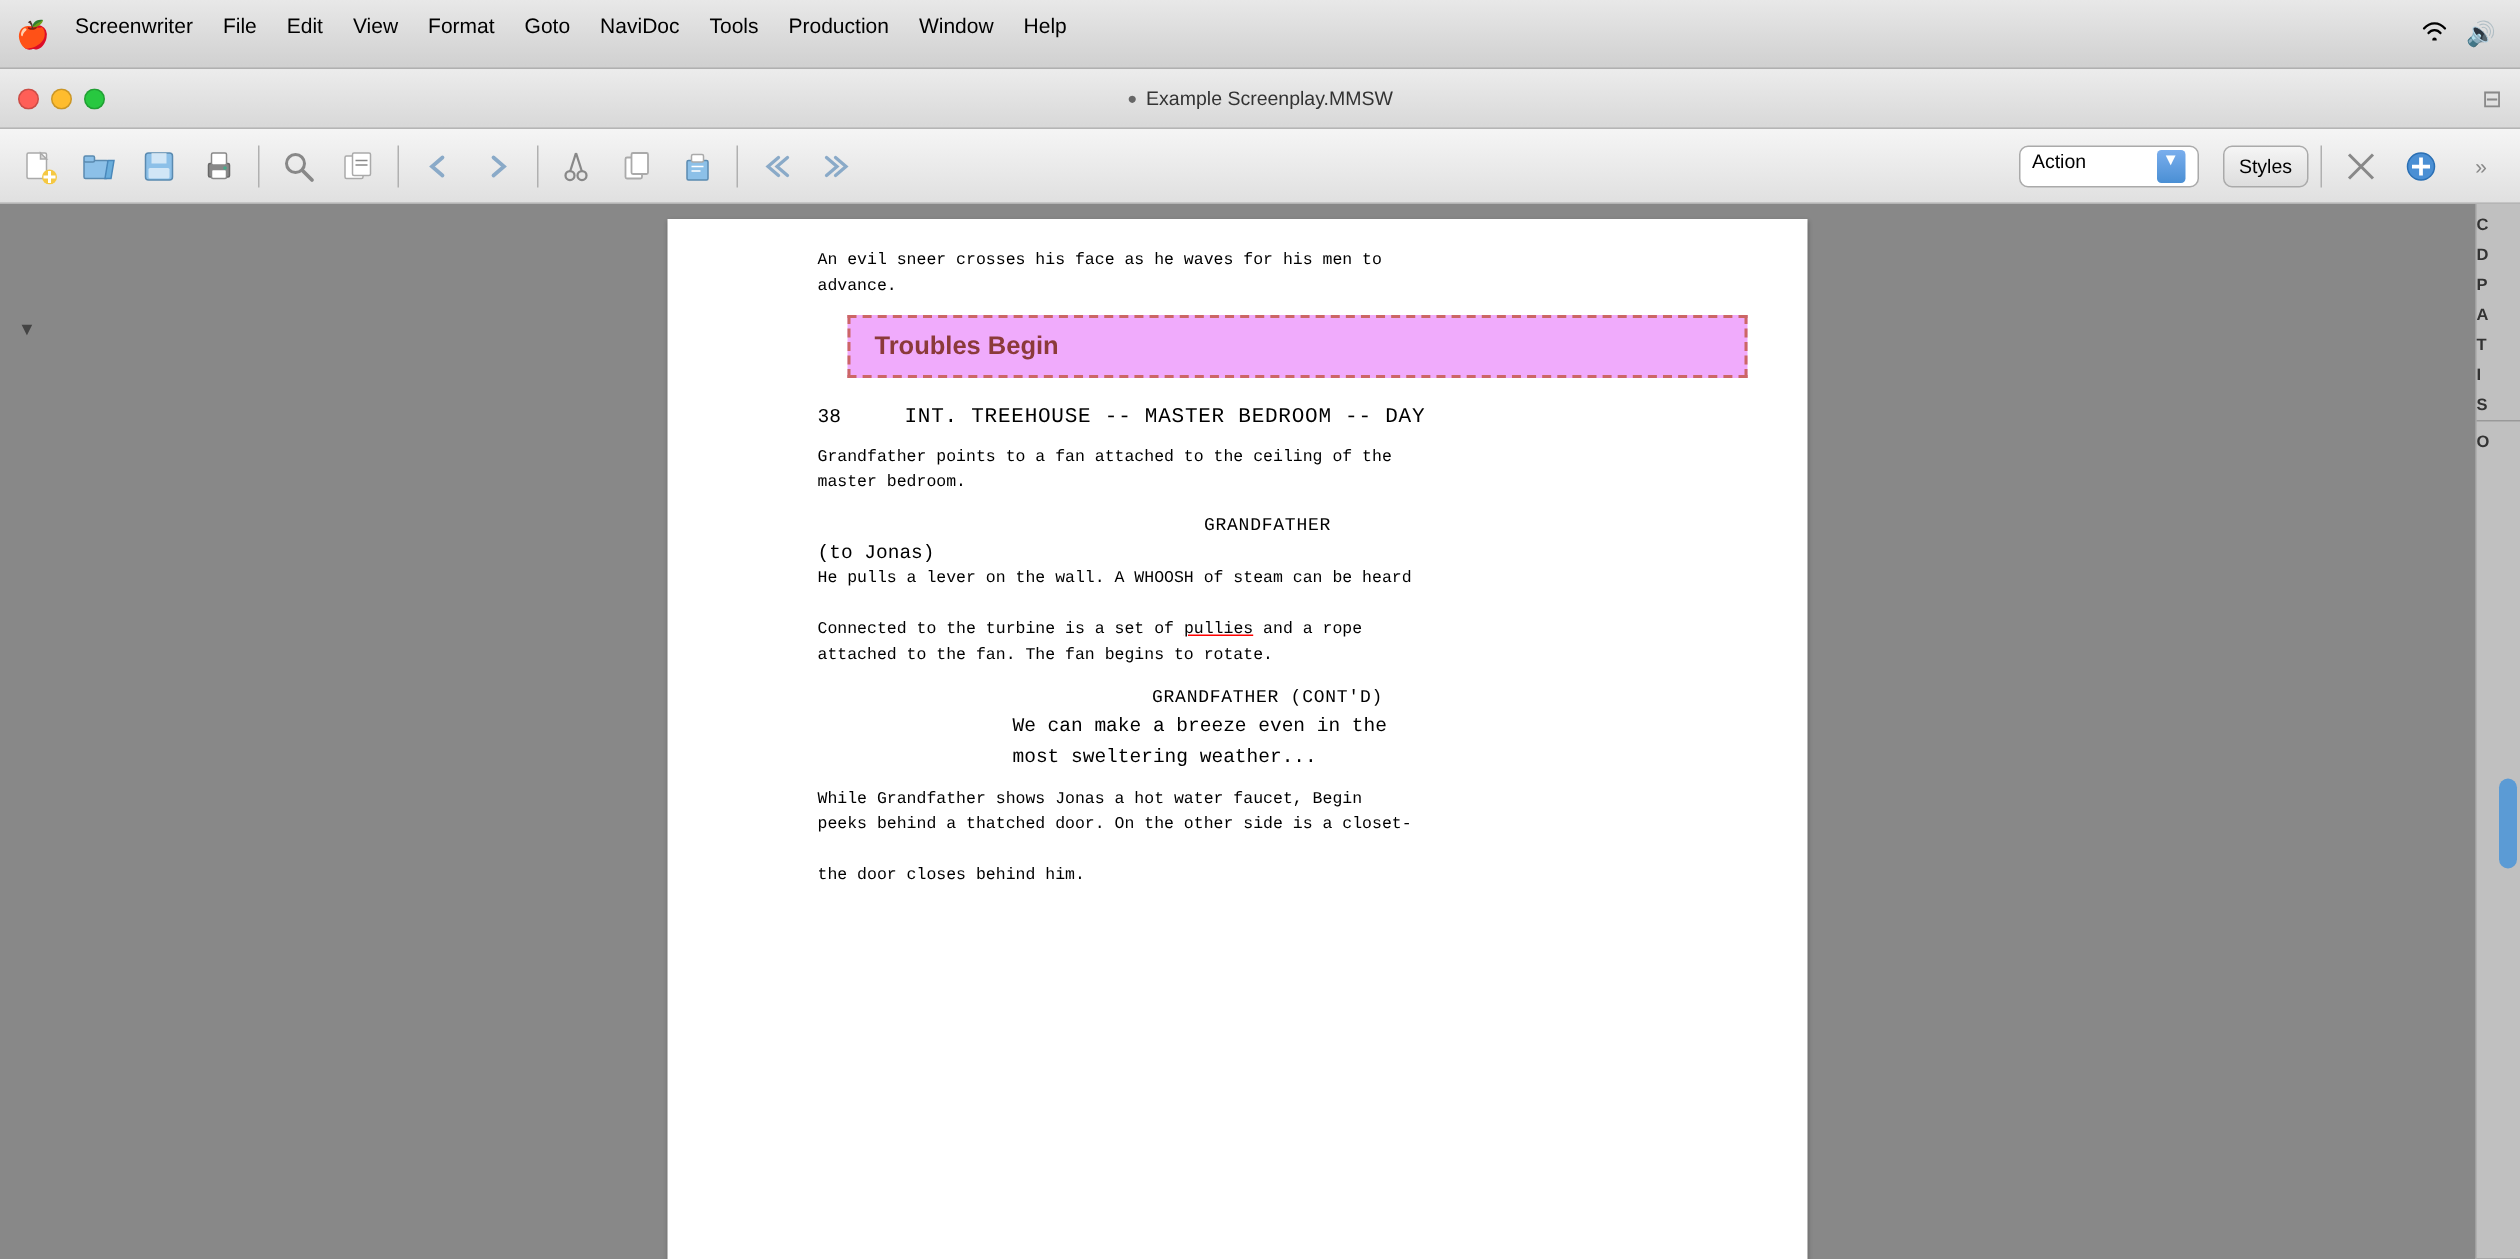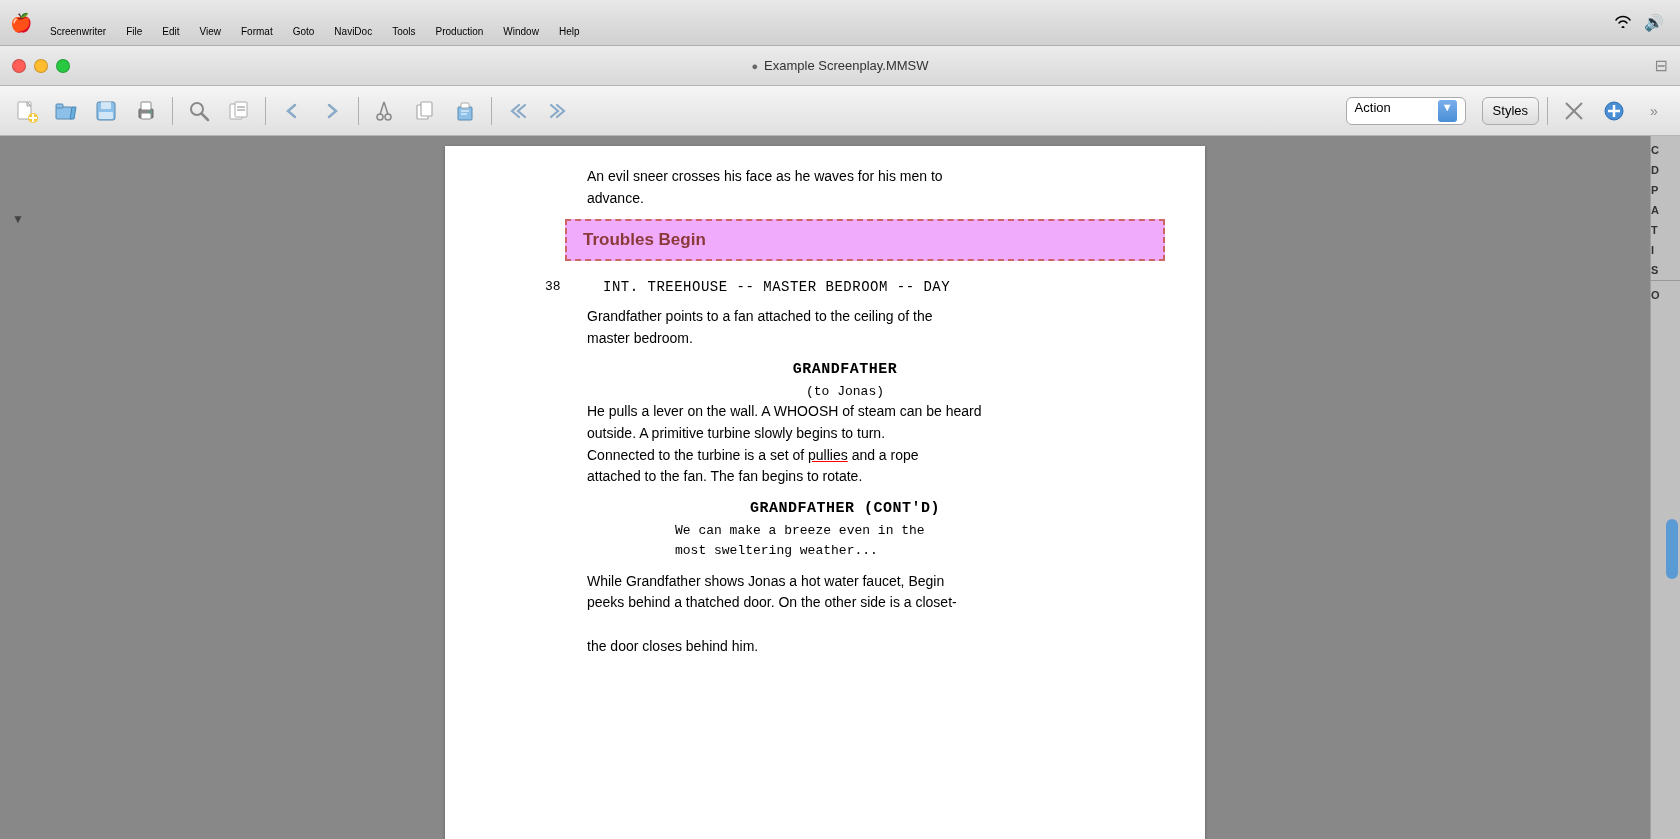--- a/index.html
+++ b/index.html
@@ -28,22 +28,22 @@
       display: flex;
       align-items: center;
       justify-content: center;
       font-size: 18px;
       margin-right: 4px;
     }
     .menu-item {
       padding: 0 10px;
       height: 28px;
       display: flex;
-      align-items: flex-end;
-      font-size: 10px;
+      align-items: flex-start;
+      font-size: 14px;
       font-weight: 500;
       color: #000;
       cursor: pointer;
       white-space: nowrap;
     }
     .menu-spacer { flex: 1; }
     .menu-right {
       display: flex;
       align-items: center;
       gap: 12px;
@@ -226,37 +226,34 @@
       font-size: 13px;
     }
     .scene-text {
       font-family: 'Courier New', Courier, monospace;
       font-size: 14px;
       letter-spacing: 0.5px;
     }
 
     .action-text {
       margin-bottom: 10px;
-      font-family: Liberation Sans, sans-serif;
-      font-size: 14px;
+      font-family: Liberation Mono, monospace;
+      font-size: 11px;
       line-height: 1.55;
-      margin-left: 42px;
     }
 
     .character-name {
       text-align: center;
       font-family: 'Courier New', Courier, monospace;
-      font-size: 15px;
+      font-size: 12px;
       margin-top: 10px;
       margin-bottom: 0;
       letter-spacing: 0.5px;
-      font-weight: bold;
     }
     .parenthetical {
-      text-align: center;
       font-family: 'Courier New', Courier, monospace;
       font-size: 13px;
       margin-bottom: 0;
     }
     .dialogue {
       margin: 0 auto;
       width: 340px;
       font-family: 'Courier New', Courier, monospace;
       font-size: 13px;
       line-height: 1.55;
@@ -510,21 +507,21 @@
       <p class="action-text">
         <span>Grandfather points to a fan attached to the ceiling of the</span><br>
         <span>master bedroom.</span>
       </p>
 
       <p class="character-name">GRANDFATHER</p>
       <p class="parenthetical">(to Jonas)</p>
 
       <p class="action-text">
         <span>He pulls a lever on the wall.  A WHOOSH of steam can be heard</span><br>
-        <span>outside.  A primitive turbine slowly begins to turn.</span><br>
+        <br>
         <span>Connected to the turbine is a set of</span> <span class="underline">pullies</span> <span>and a rope</span><br>
         <span>attached to the fan.  The fan begins to rotate.</span>
       </p>
 
       <p class="character-name">GRANDFATHER  (CONT'D)</p>
       <p class="dialogue">
         <span>We can make a breeze even in the</span><br>
         <span>most sweltering weather...</span>
       </p>
 

